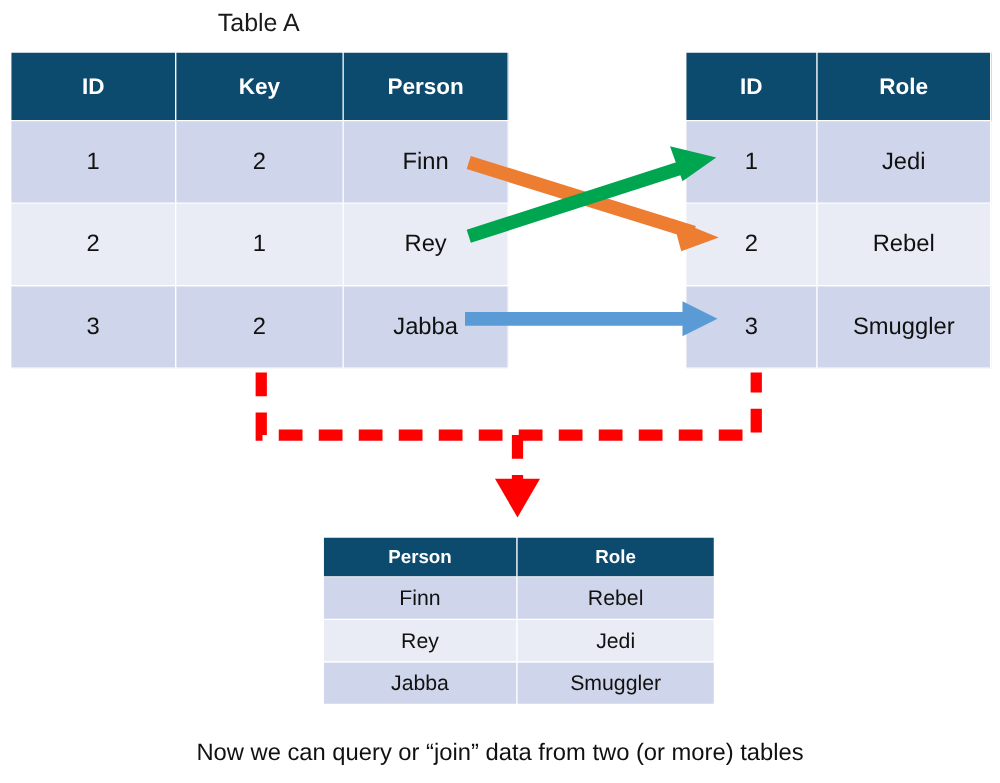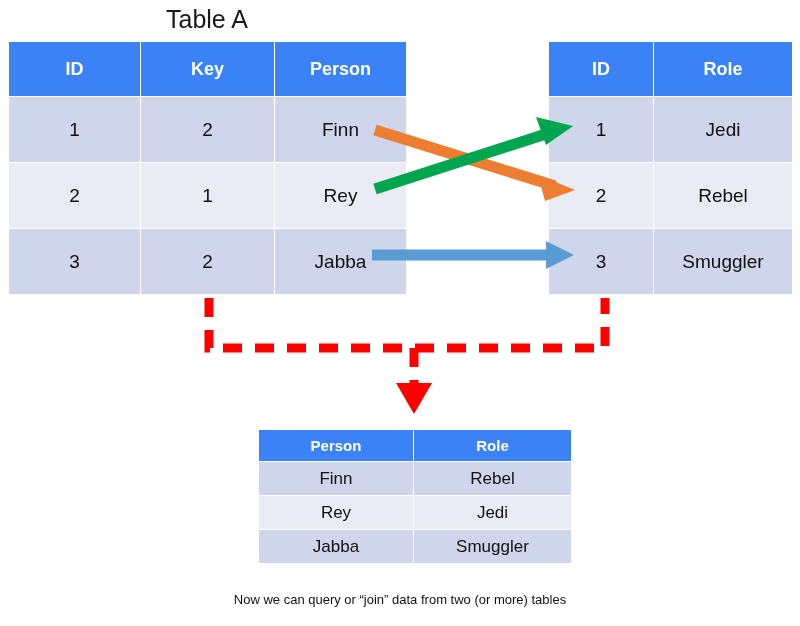--- a/index.html
+++ b/index.html
@@ -18,35 +18,35 @@
 
   #canvas {
     position: absolute;
     left: 0; top: 0;
     width: 800px;
     height: 626px;
   }
 
   .tbl-title {
     position: absolute;
-    font-size: 25px;
+    font-size: 20px;
     line-height: 34px;
     font-weight: 400;
     color: #1a1a1a;
     text-align: center;
     white-space: nowrap;
   }
 
   .tbl {
     position: absolute;
     border-collapse: collapse;
     table-layout: fixed;
   }
   .tbl th {
-    background: #3b82f6;
+    background: #0c4a6e;
     color: #ffffff;
     font-weight: bold;
     text-align: center;
     border: 1px solid #ffffff;
     padding: 0;
   }
   .tbl td {
     text-align: center;
     border: 1px solid #ffffff;
     padding: 0;
@@ -82,21 +82,21 @@
   }
   #table-result th { height: 31px; font-size: 15px; }
   #table-result td { height: 33px; font-size: 17px; }
 
   .caption {
     position: absolute;
     left: 0;
     top: 592px;
     width: 800px;
     text-align: center;
-    font-size: 13px;
+    font-size: 19px;
     color: #111111;
     white-space: nowrap;
   }
 
   .svg-layer {
     position: absolute;
     left: 0; top: 0;
     width: 800px;
     height: 626px;
     pointer-events: none;

